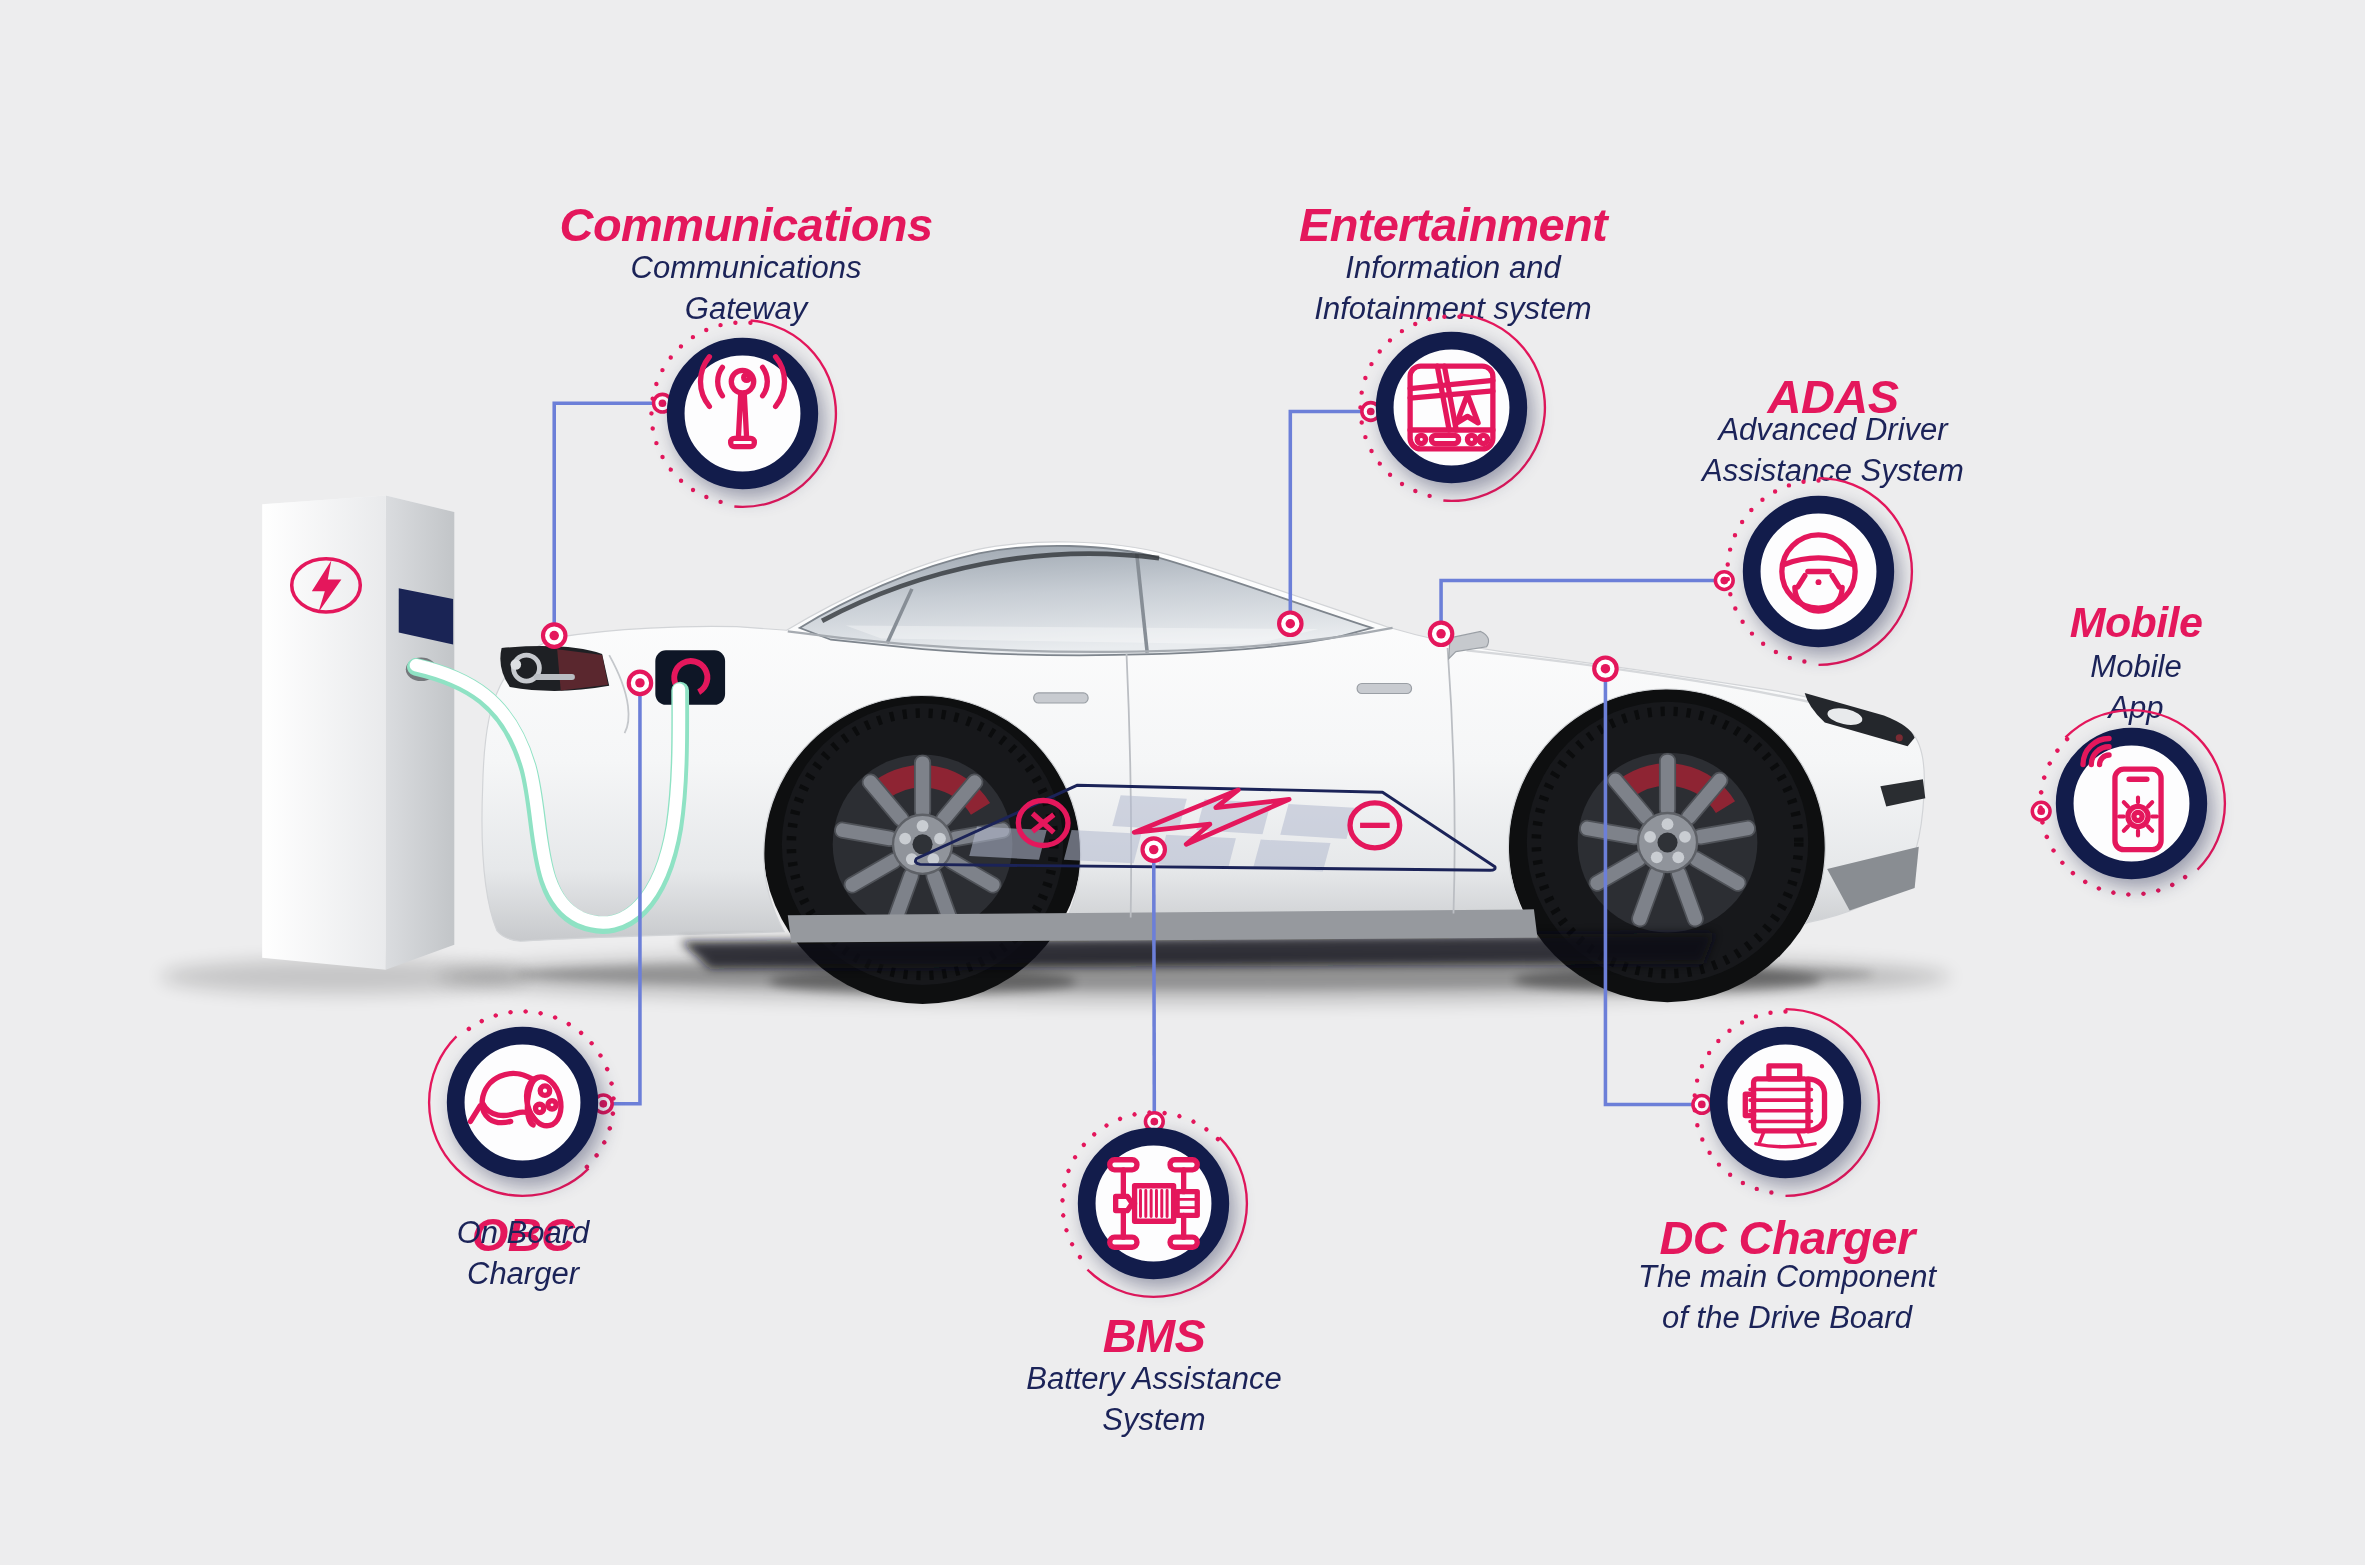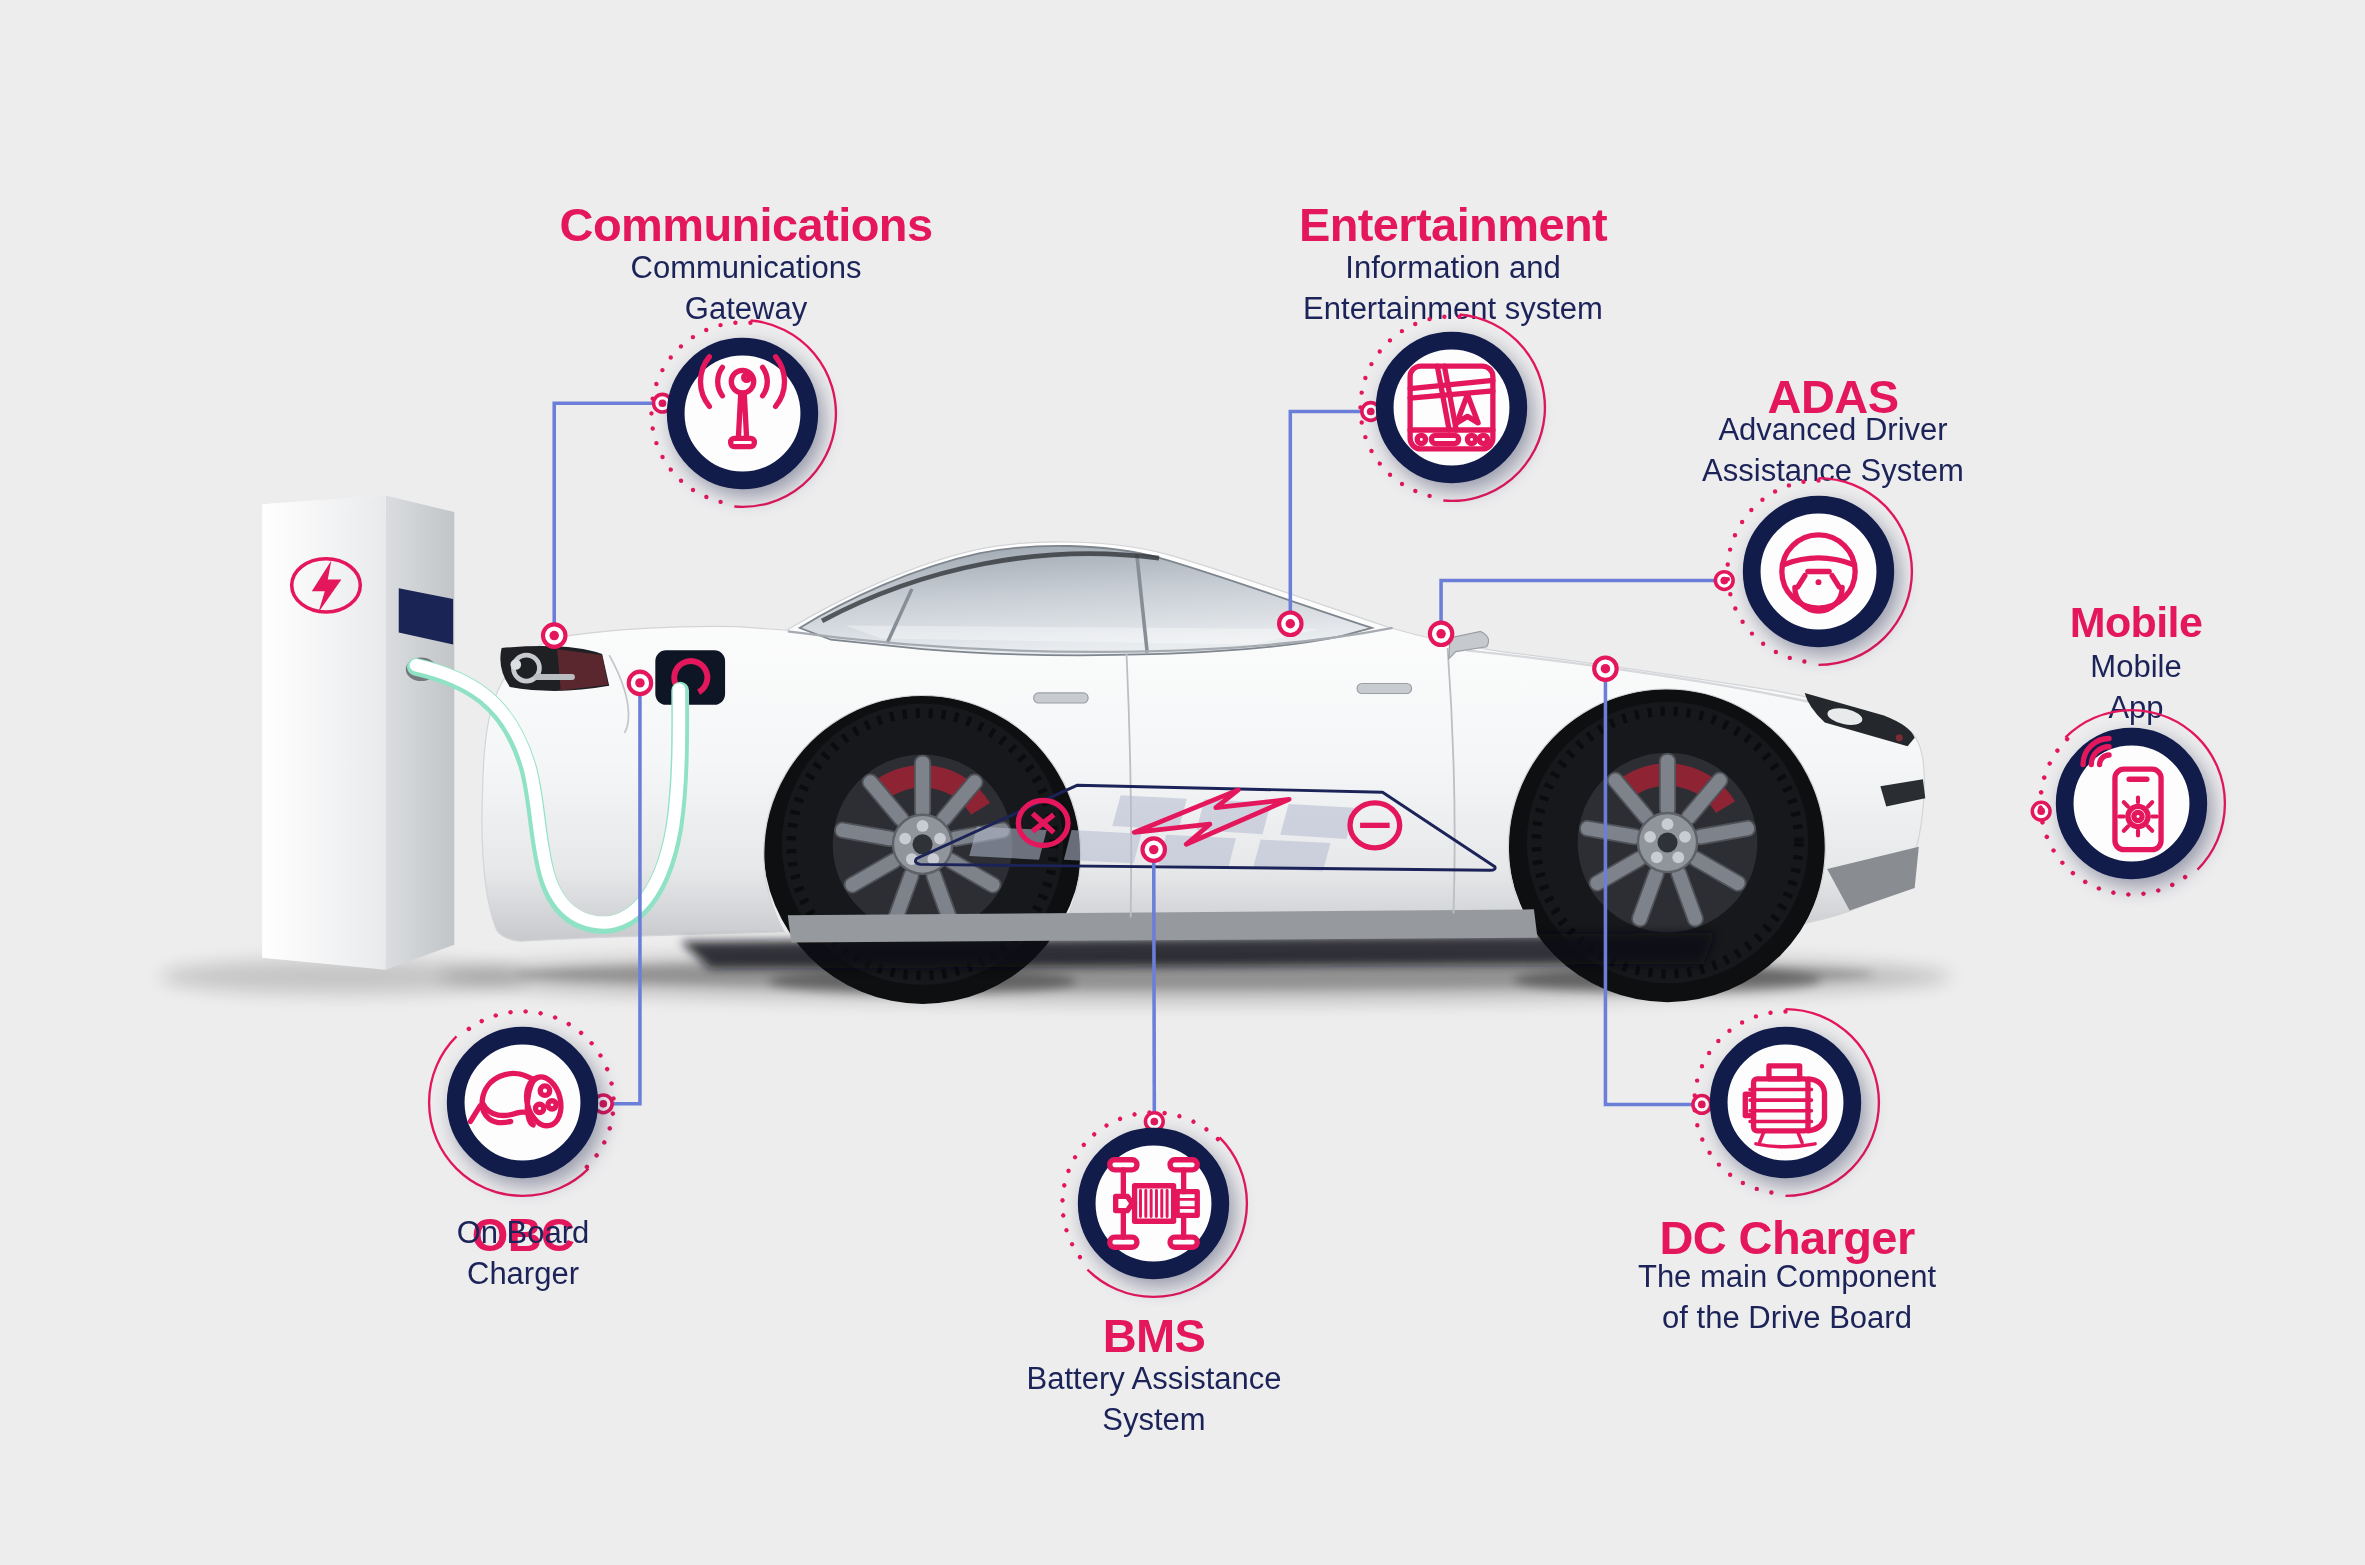--- a/index.html
+++ b/index.html
@@ -1,17 +1,17 @@
 <!DOCTYPE html>
 <html style="font-size:9.5px"><head>
 <meta charset="utf-8">
 <style>
   html,body{margin:0;padding:0;background:#EDEDEE;}
   .stage{position:relative;width:2366px;height:1565px;background:#EDEDEE;overflow:hidden;
-         font-family:"Liberation Sans", sans-serif;}
+         font-family:"Liberation Sans", sans-serif;font-style:italic;}
   .scene{position:absolute;left:0;top:0;width:2366px;height:1565px;}
   .icon340{position:absolute;width:201px;height:201px;margin:-101px 0 0 -101px;overflow:visible;}
   .ring-dots{fill:none;stroke:#E4175C;stroke-width:7.5;stroke-linecap:round;stroke-dasharray:0 25.5;}
   .ring-solid{fill:none;stroke:#E4175C;stroke-width:4;}
   .ring-navy{filter:drop-shadow(10px 14px 16px rgba(15,22,62,0.38));}
   .glyph{fill:none;stroke:#E4175C;stroke-width:9;stroke-linecap:round;stroke-linejoin:round;}
   .comp-title{position:absolute;transform:translateX(-50%);color:#E4175C;font-weight:700;
               font-size:47px;letter-spacing:-0.6px;white-space:nowrap;}
   .title-sm{font-size:43px;}
   .comp-sub{position:absolute;transform:translateX(-50%);color:#1B2358;font-weight:400;
@@ -241,21 +241,21 @@
           <path d="M114,74 A66,66 0 0 0 114,158"></path>
         <path d="M204,92 A40,40 0 0 1 204,140"></path>
           <path d="M226,74 A66,66 0 0 1 226,158"></path>
       </g>
     </svg>
   </div>
 
   <div>
     <div class="comp-title" style="left:1453px;top:197px">Entertainment</div>
     <div class="comp-sub" style="left:1453px;top:247px">Information and
-Entertainment system</div>
+Infotainment system</div>
     <svg class="icon340" style="left:1452px;top:408px" viewBox="0 0 340 340">
       <g style="transform:rotate(5deg);transform-origin:170px 170px">
         <path class="ring-dots" d="M170,16 A154,154 0 1 0 170,324"></path>
         <path class="ring-solid" d="M170,12 A158,158 0 0 1 170,328"></path>
       </g>
       <circle class="ring-navy" cx="170" cy="170" r="113" fill="#FDFDFE" stroke="#121C4B" stroke-width="30"></circle>
       <g class="glyph">
         <rect x="100" y="100" width="140" height="140" rx="18"></rect>
         <path d="M100,208 h140"></path>
         <circle cx="119" cy="224" r="7"></circle>

